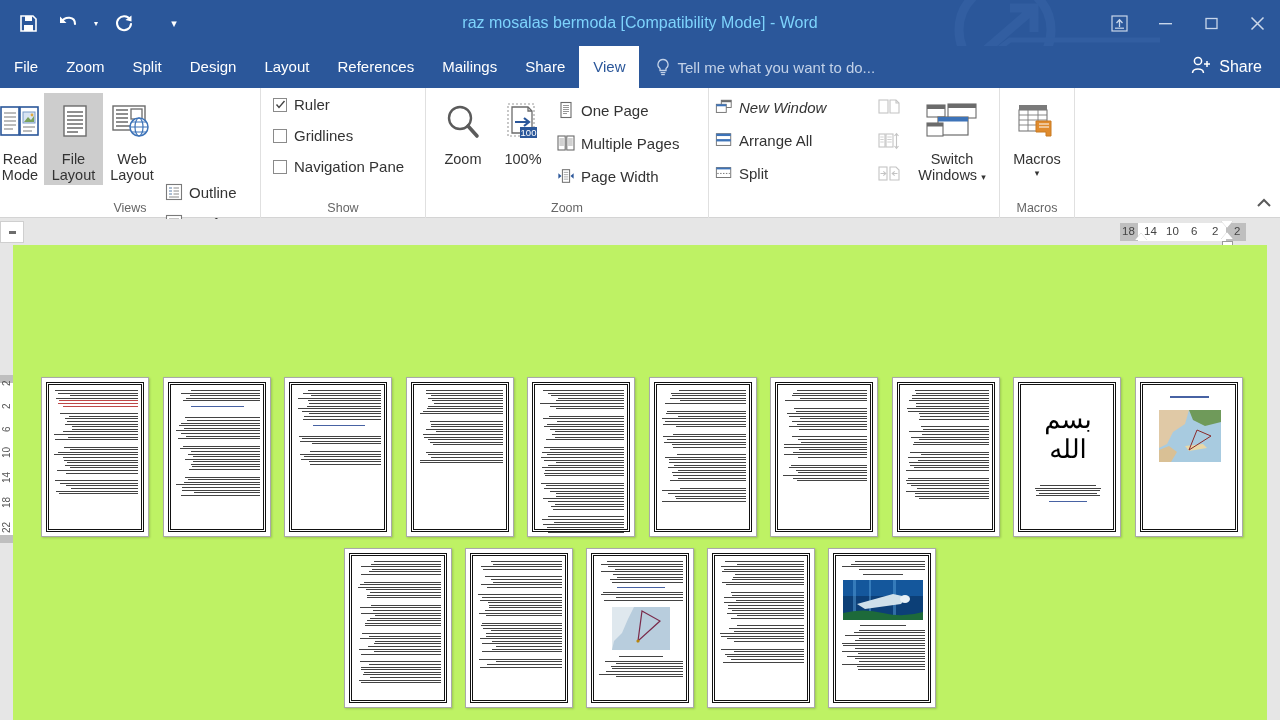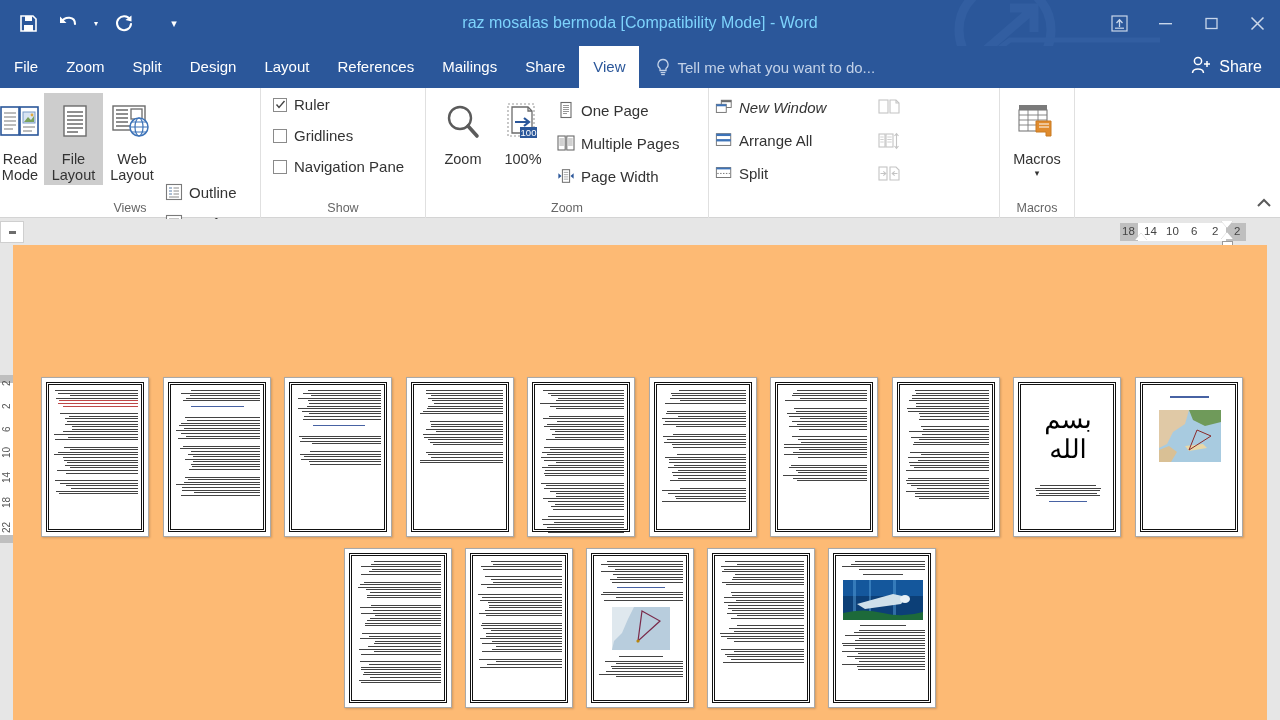--- a/index.html
+++ b/index.html
@@ -169,21 +169,21 @@
   .mk-down {
     width: 0; height: 0; border-left: 6px solid transparent;
     border-right: 6px solid transparent; border-top: 7px solid #ffffff;
     filter: drop-shadow(0 0 0.5px #888);
   }
   .mk-sq { width: 11px; height: 8px; background: #ffffff; border: 1px solid #9a9a9a; }
 
   
   .canvas {
     position: absolute; left: 13px; top: 245px; width: 1254px; height: 475px;
-    background: #fdba74; overflow: hidden;
+    background: #bef264; overflow: hidden;
   }
   .vscroll {
     position: absolute; right: 0; top: 245px; width: 13px; height: 475px;
     background: #e6e6e6;
   }
   .page {
     position: absolute;
     background: #ffffff;
     border: 1px solid #a9a9a9;
     box-shadow: 1px 1px 2px rgba(0,0,0,.18);
@@ -551,20 +551,41 @@
       <span class="mini-ico" style="width:24px;height:22px;">
         <svg width="24" height="22" viewBox="0 0 24 22">
           <rect x="2" y="3" width="8" height="13" fill="#ffffff" stroke="#c4c4c4" stroke-width="1.1"></rect>
           <path d="M13 3 H19 L22 6 V16 H13 Z" fill="#ffffff" stroke="#c4c4c4" stroke-width="1.1"></path>
           <path d="M3.5 9.5 H8.5 M6.3 7.4 L8.8 9.5 L6.3 11.6" fill="none" stroke="#c4c4c4" stroke-width="1.1"></path>
           <path d="M20.5 9.5 H15.5 M17.7 7.4 L15.2 9.5 L17.7 11.6" fill="none" stroke="#c4c4c4" stroke-width="1.1"></path>
         </svg>
       </span>
     </div>
 
+    <div class="big-btn" style="left:202px; width:82px;">
+      <div class="icon">
+        <svg width="56" height="44" viewBox="0 0 56 44">
+          <rect x="3" y="4" width="18" height="12" fill="#ffffff" stroke="#6b6b6b" stroke-width="1.1"></rect>
+          <rect x="3" y="4" width="18" height="4" fill="#6b6b6b"></rect>
+          <rect x="24" y="3" width="28" height="14" fill="#ffffff" stroke="#6b6b6b" stroke-width="1.1"></rect>
+          <rect x="24" y="3" width="28" height="4" fill="#6b6b6b"></rect>
+          <rect x="14" y="16" width="30" height="18" fill="#ffffff" stroke="#6b6b6b" stroke-width="1.2"></rect>
+          <rect x="14" y="16" width="30" height="4.5" fill="#3d73b8"></rect>
+          <rect x="3" y="22" width="16" height="13" fill="#ffffff" stroke="#6b6b6b" stroke-width="1.1"></rect>
+          <rect x="3" y="22" width="16" height="3.5" fill="#6b6b6b"></rect>
+        </svg>
+      </div>
+      <div class="lbl">
+        <div>Switch</div>
+        <div>
+          <span>Windows</span>
+          <span style="font-size:9px;">▾</span>
+        </div>
+      </div>
+    </div>
 
   </div>
 
   <div class="rgroup" style="left:1000px; width:75px; border-right:1px solid #e0e0e0;">
     <div class="big-btn" style="left:3px; width:68px;">
       <div class="icon">
         <svg width="48" height="42" viewBox="0 0 48 42">
           <rect x="6" y="3" width="28" height="5" fill="#7a7a7a"></rect>
           <rect x="6" y="8" width="28" height="21" fill="#ffffff" stroke="#7a7a7a" stroke-width="1.1"></rect>
           <g stroke="#7a7a7a" stroke-width=".9">

